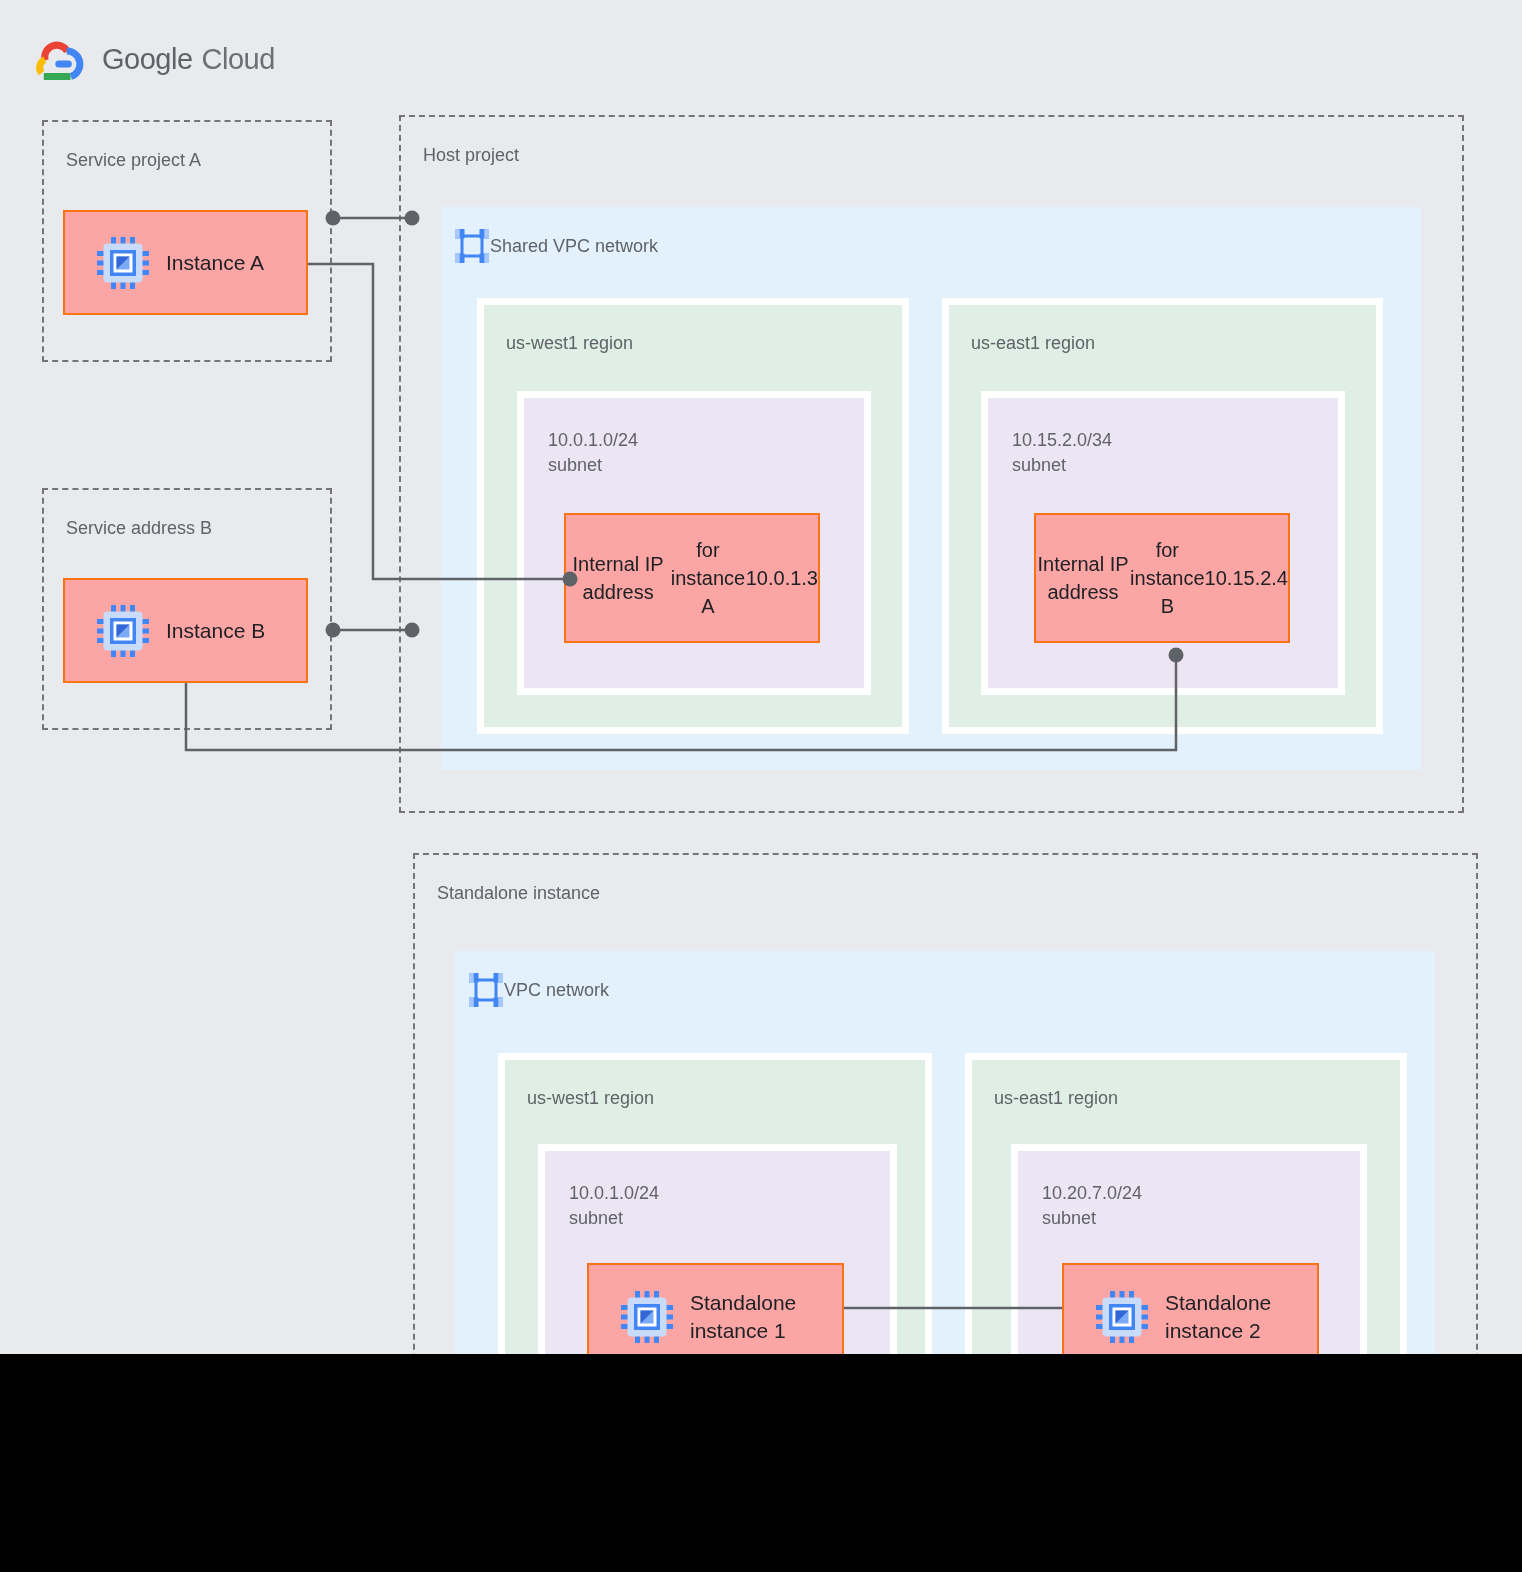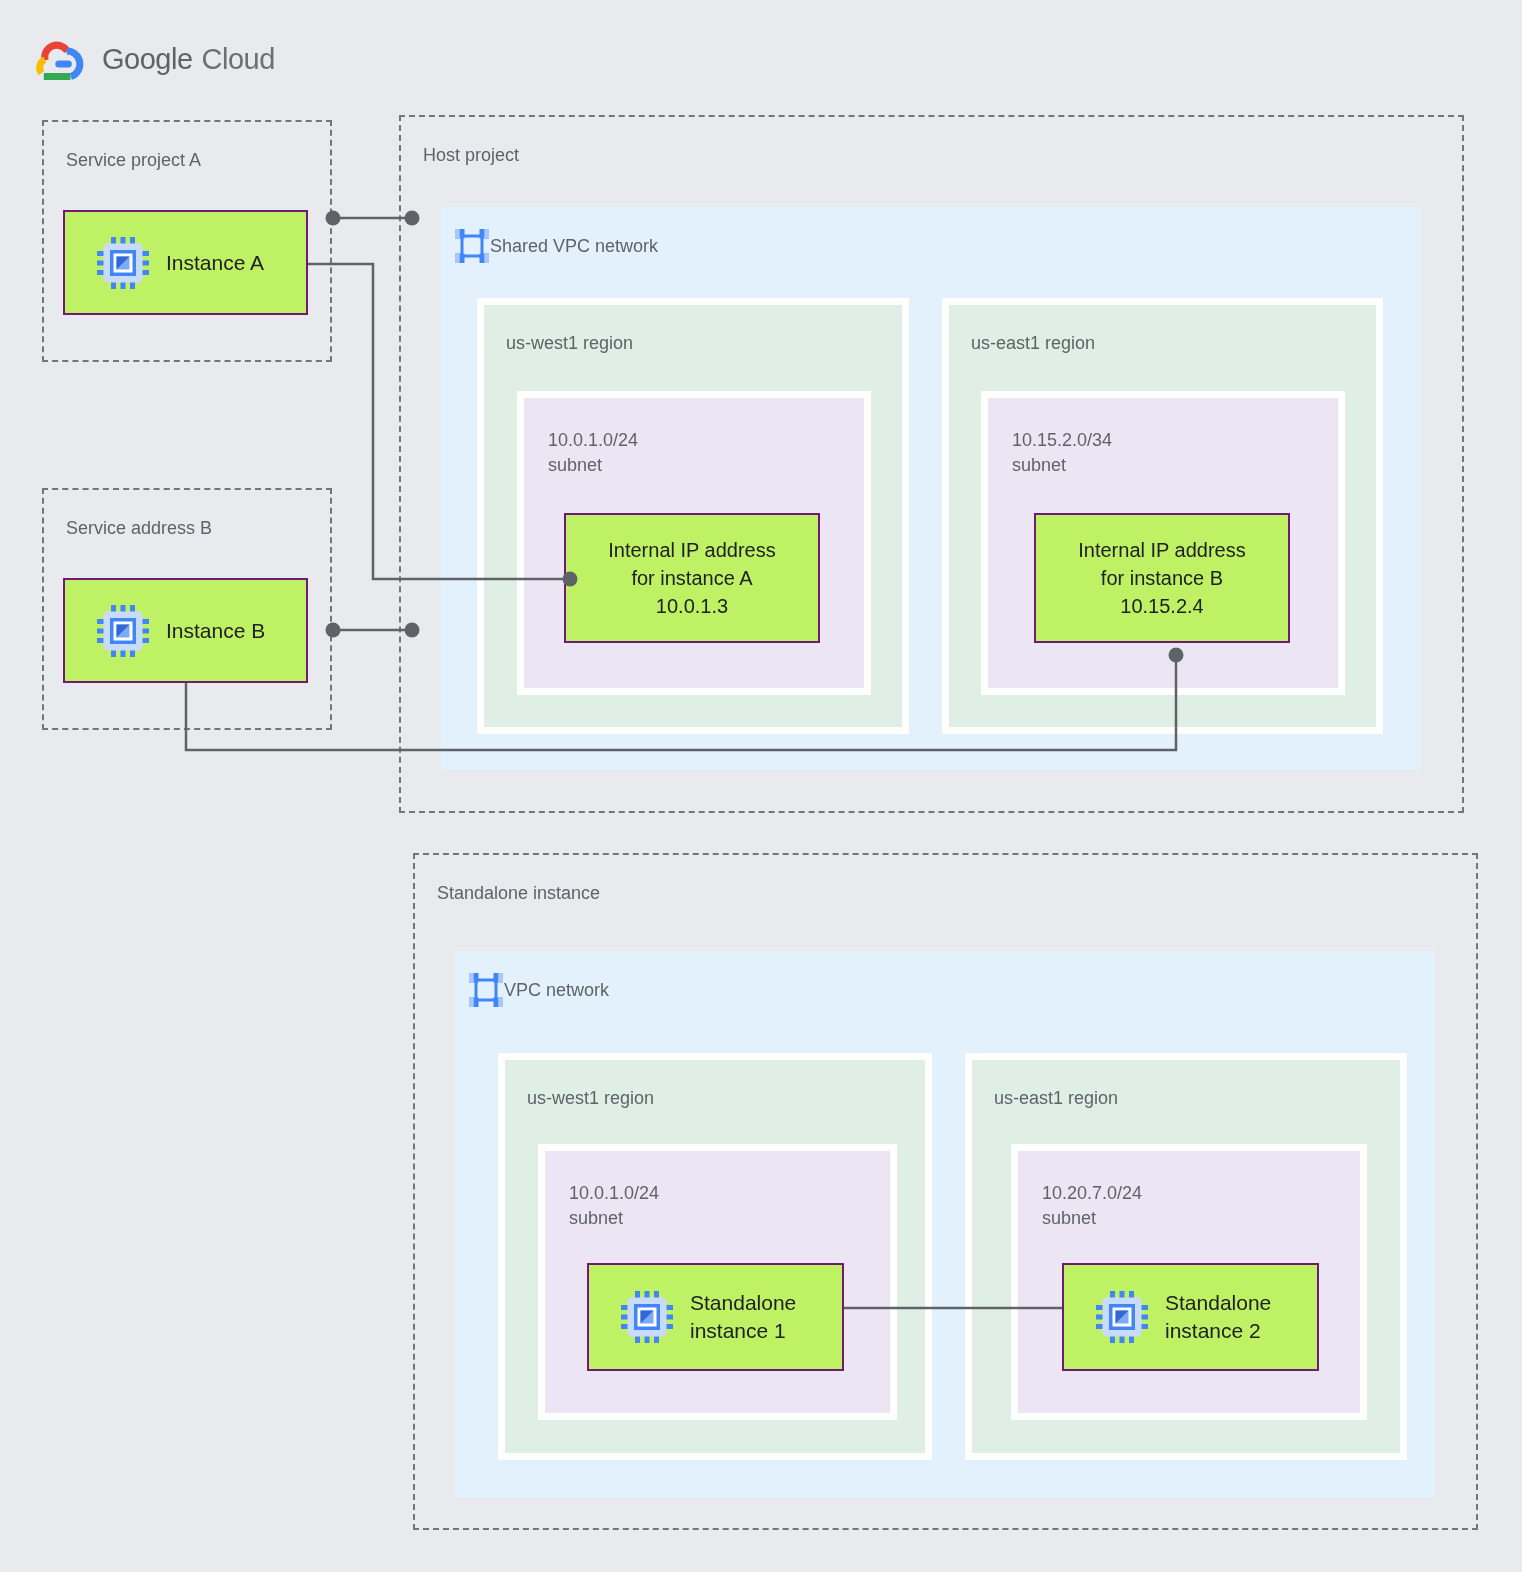--- a/index.html
+++ b/index.html
@@ -1,41 +1,41 @@
 <!DOCTYPE html>
 <html><head>
 <meta charset="utf-8">
 <style>
   html,body { margin:0; padding:0; background:#000; }
   .canvas {
-    position:relative; width:1522px; height:1572px;
+    position:relative; width:1522px; height:1354px;
     background:#E8EAED; overflow:hidden;
     font-family:"Liberation Sans", sans-serif;
   }
   
   .logo { position:absolute; left:33px; top:36px; display:flex; align-items:center; gap:13px; }
   .logo-google { font-size:29px; color:#5F6368; letter-spacing:-0.5px; }
   .logo-cloud  { font-size:29px; color:#6B7075; letter-spacing:-0.5px; margin-left:-4px; }
   
   .dashed { position:absolute; border:2px dashed #757575; box-sizing:border-box; background:transparent; }
   .proj-label { position:absolute; left:22px; top:28px; font-size:18px; color:#5F6368; white-space:nowrap; }
   
   .net    { position:absolute; background:#E2F1FB; box-sizing:border-box; }
   .region { position:absolute; background:#DFEFE6; border:7px solid #FFFFFF; box-sizing:border-box; }
   .subnet { position:absolute; background:#ECE6F4; border:7px solid #FFFFFF; box-sizing:border-box; }
   .region-label { position:absolute; left:22px; top:28px; font-size:18px; color:#5F6368; white-space:nowrap; }
   .subnet-label { position:absolute; left:24px; top:30px; font-size:18px; color:#5F6368; line-height:25px; }
   .net-head { position:absolute; left:13px; top:21px; display:flex; align-items:center; }
   .net-head .net-title { font-size:18px; color:#5F6368; white-space:nowrap; }
   
-  .white-box { position:absolute; background:#bef264; border:2px solid #701a75; box-sizing:border-box; }
+  .white-box { position:absolute; background:#fca5a5; border:2px solid #f97316; box-sizing:border-box; }
   .instance-box { display:flex; align-items:center; padding-left:32px; gap:17px; }
   .instance-label { font-size:21px; color:#202124; white-space:nowrap; }
   .instance-label.two-line { line-height:28px; }
-  .ip-box { display:flex; flex-direction:column; align-items:center; justify-content:center;
+  .ip-box { display:flex; flex-direction:row; align-items:center; justify-content:center;
             text-align:center; font-size:20px; line-height:28px; color:#202124; }
   
   .wires { position:absolute; left:0; top:0; z-index:50; pointer-events:none; }
 </style>
 </head>
 <body>
 
 <div class="canvas">
 
   <div class="logo">

